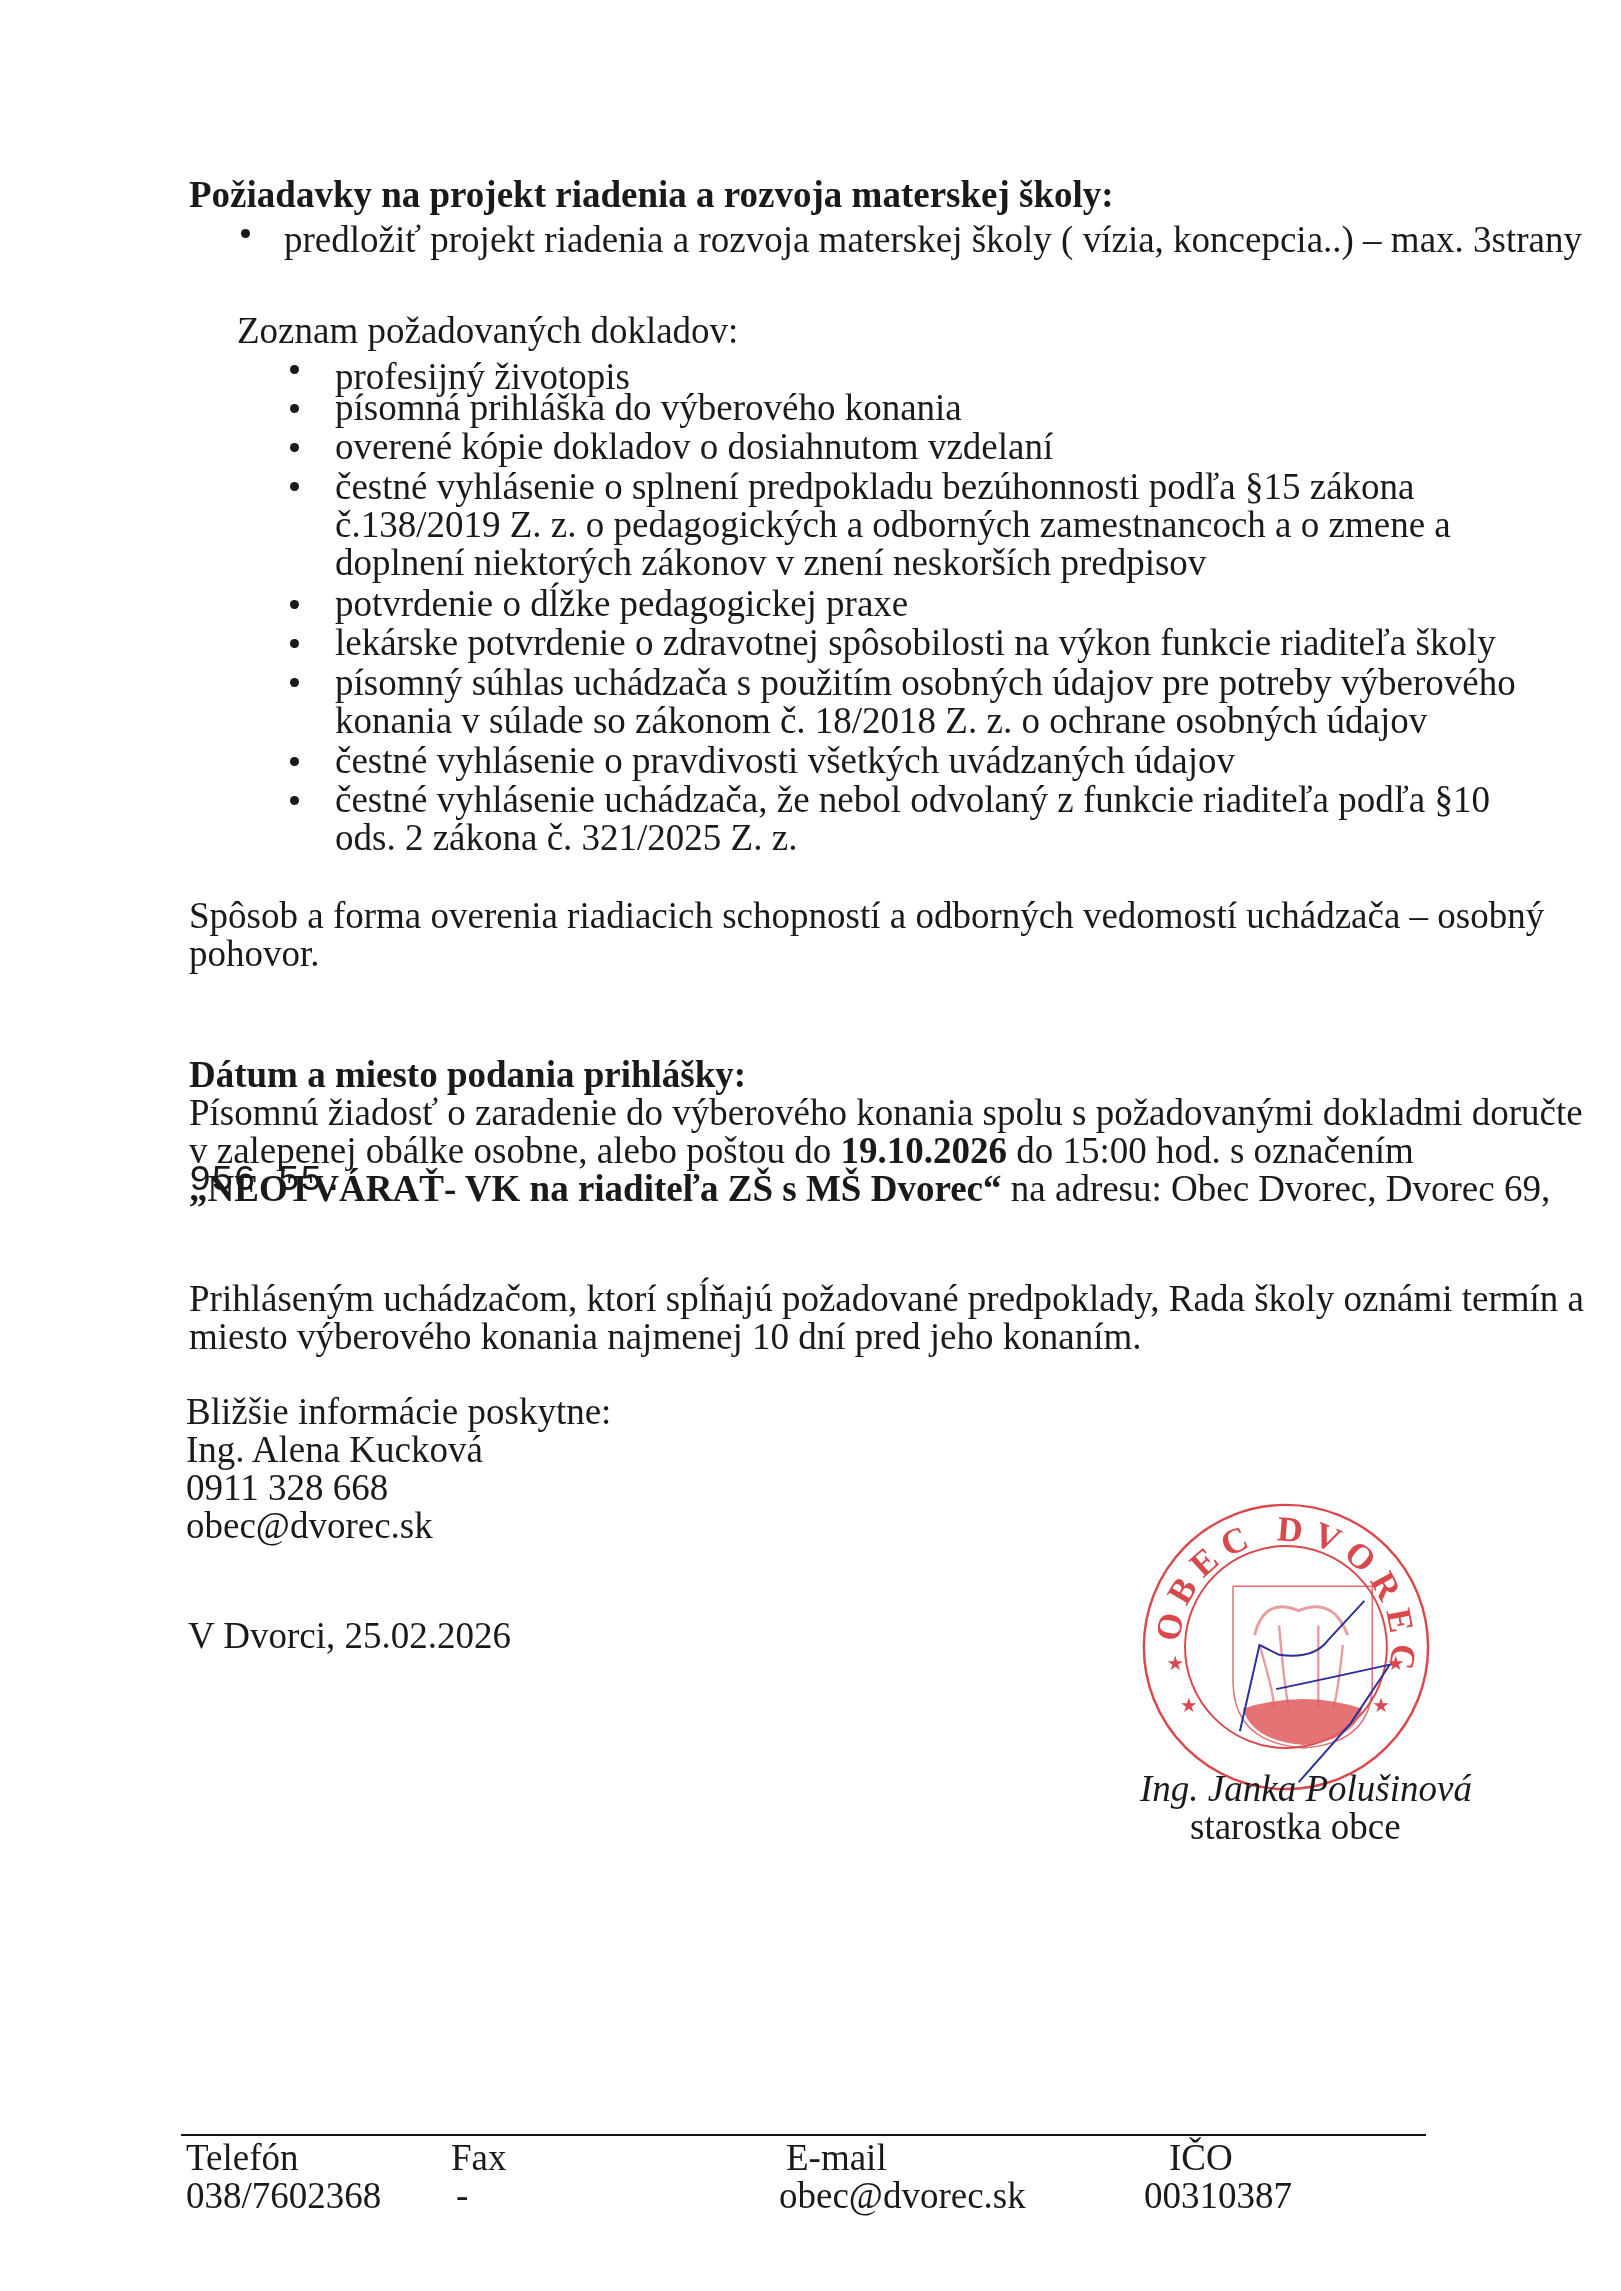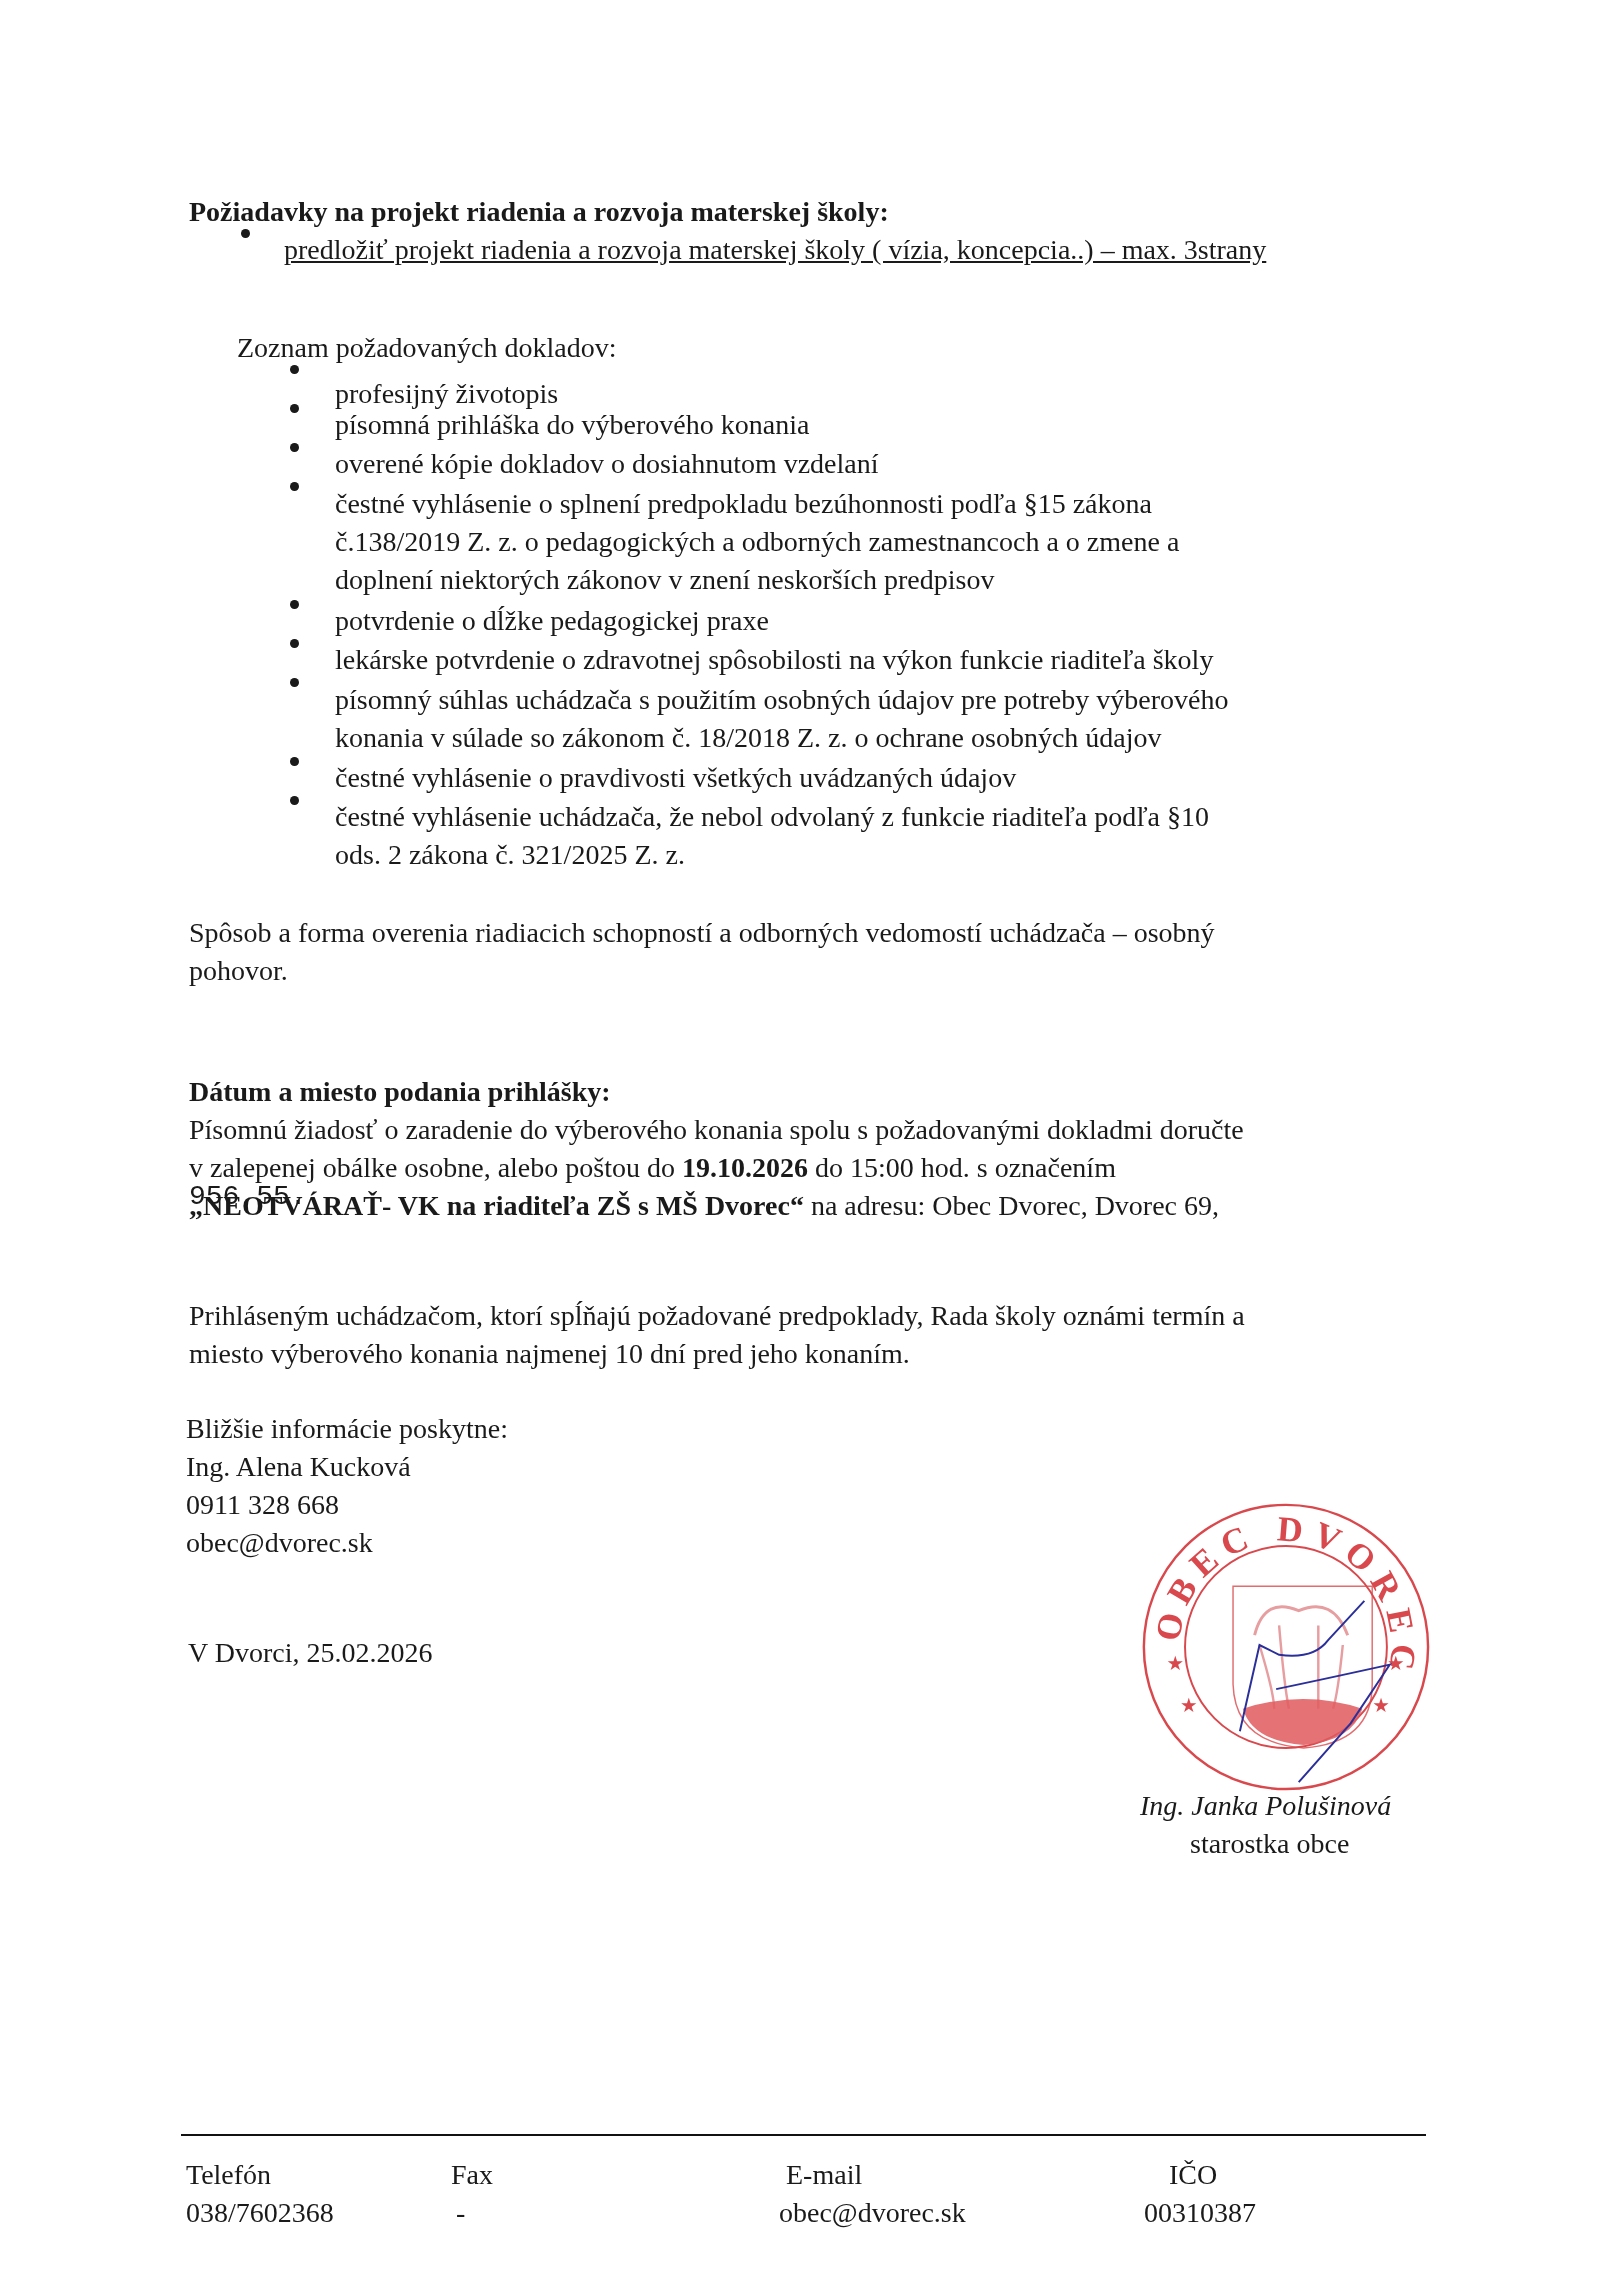--- a/index.html
+++ b/index.html
@@ -1,30 +1,30 @@
 <!DOCTYPE html>
 <html><head>
   <meta charset="utf-8">
   <style>
     html, body { margin: 0; padding: 0; background: #ffffff; }
     body { width: 1621px; height: 2292px; position: relative; overflow: hidden;
            font-family: "Liberation Serif", "DejaVu Serif", serif; color: #1a1a1a; }
     .abs { position: absolute; white-space: nowrap; }
-    .t { font-size: 28px; line-height: 38px; margin-top: 17px; }
+    .t { font-size: 37px; line-height: 38px; }
     .b { font-weight: bold; }
     .bullet { position: absolute; width: 8.8px; height: 8.8px; border-radius: 50%; background: #1a1a1a; }
     .footer-line { position: absolute; left: 181px; top: 2134px; width: 1245px; height: 2px; background: #111; }
     .stamp { position: absolute; left: 1137px; top: 1498px; width: 294px; height: 294px; }
   </style>
 </head>
 <body>
 
 <div class="abs t b" style="left:189px; top:176px;">Požiadavky na projekt riadenia a rozvoja materskej školy:</div>
 <span class="bullet" style="left:241px; top:229px;"></span>
-<div class="abs t" style="left:284px; top:214px;text-decoration:underline;">predložiť projekt riadenia a rozvoja materskej školy ( vízia, koncepcia..) – max. 3strany</div>
+<div class="abs t" style="left:284px; top:221px;">predložiť projekt riadenia a rozvoja materskej školy ( vízia, koncepcia..) – max. 3strany</div>
 
 <div class="abs t" style="left:237px; top:312px;">Zoznam požadovaných dokladov:</div>
 
 <div>
   <span class="bullet" style="left:290px; top:365px;"></span>
   <div class="abs t" style="left:335px; top:358px;">profesijný životopis</div>
 
   <span class="bullet" style="left:290px; top:404px;"></span>
   <div class="abs t" style="left:335px; top:389px;">písomná prihláška do výberového konania</div>
 

